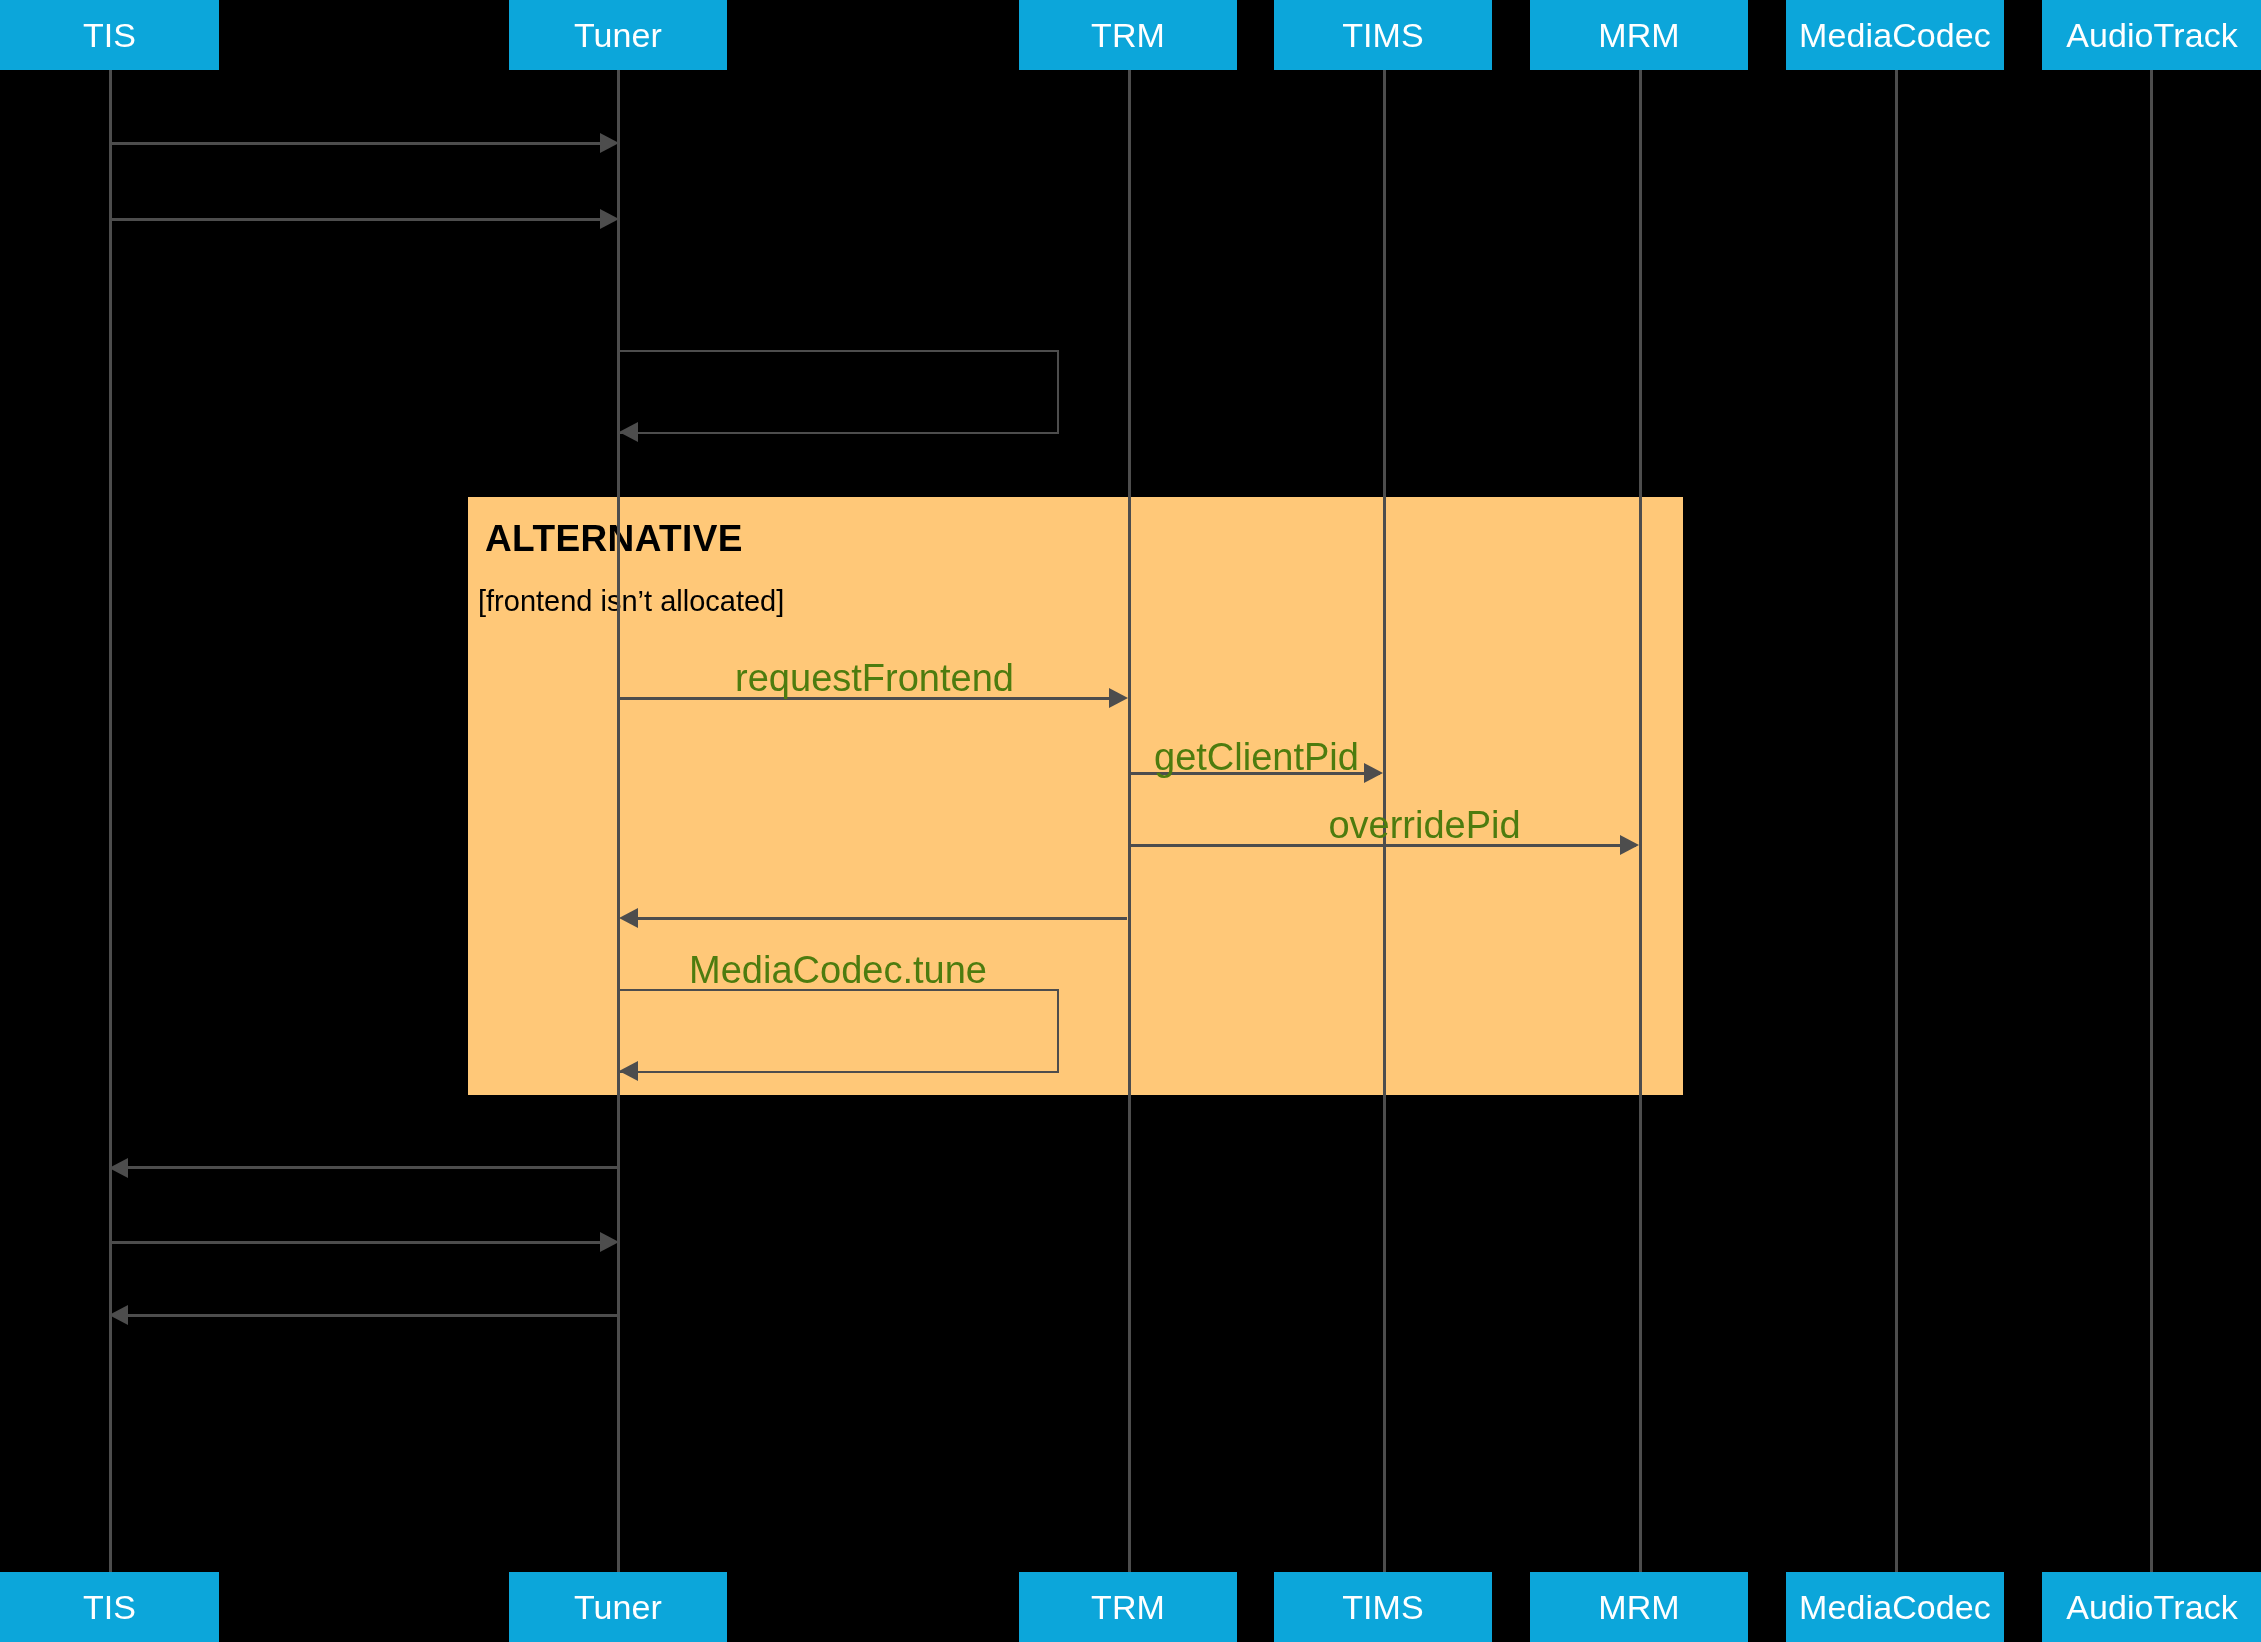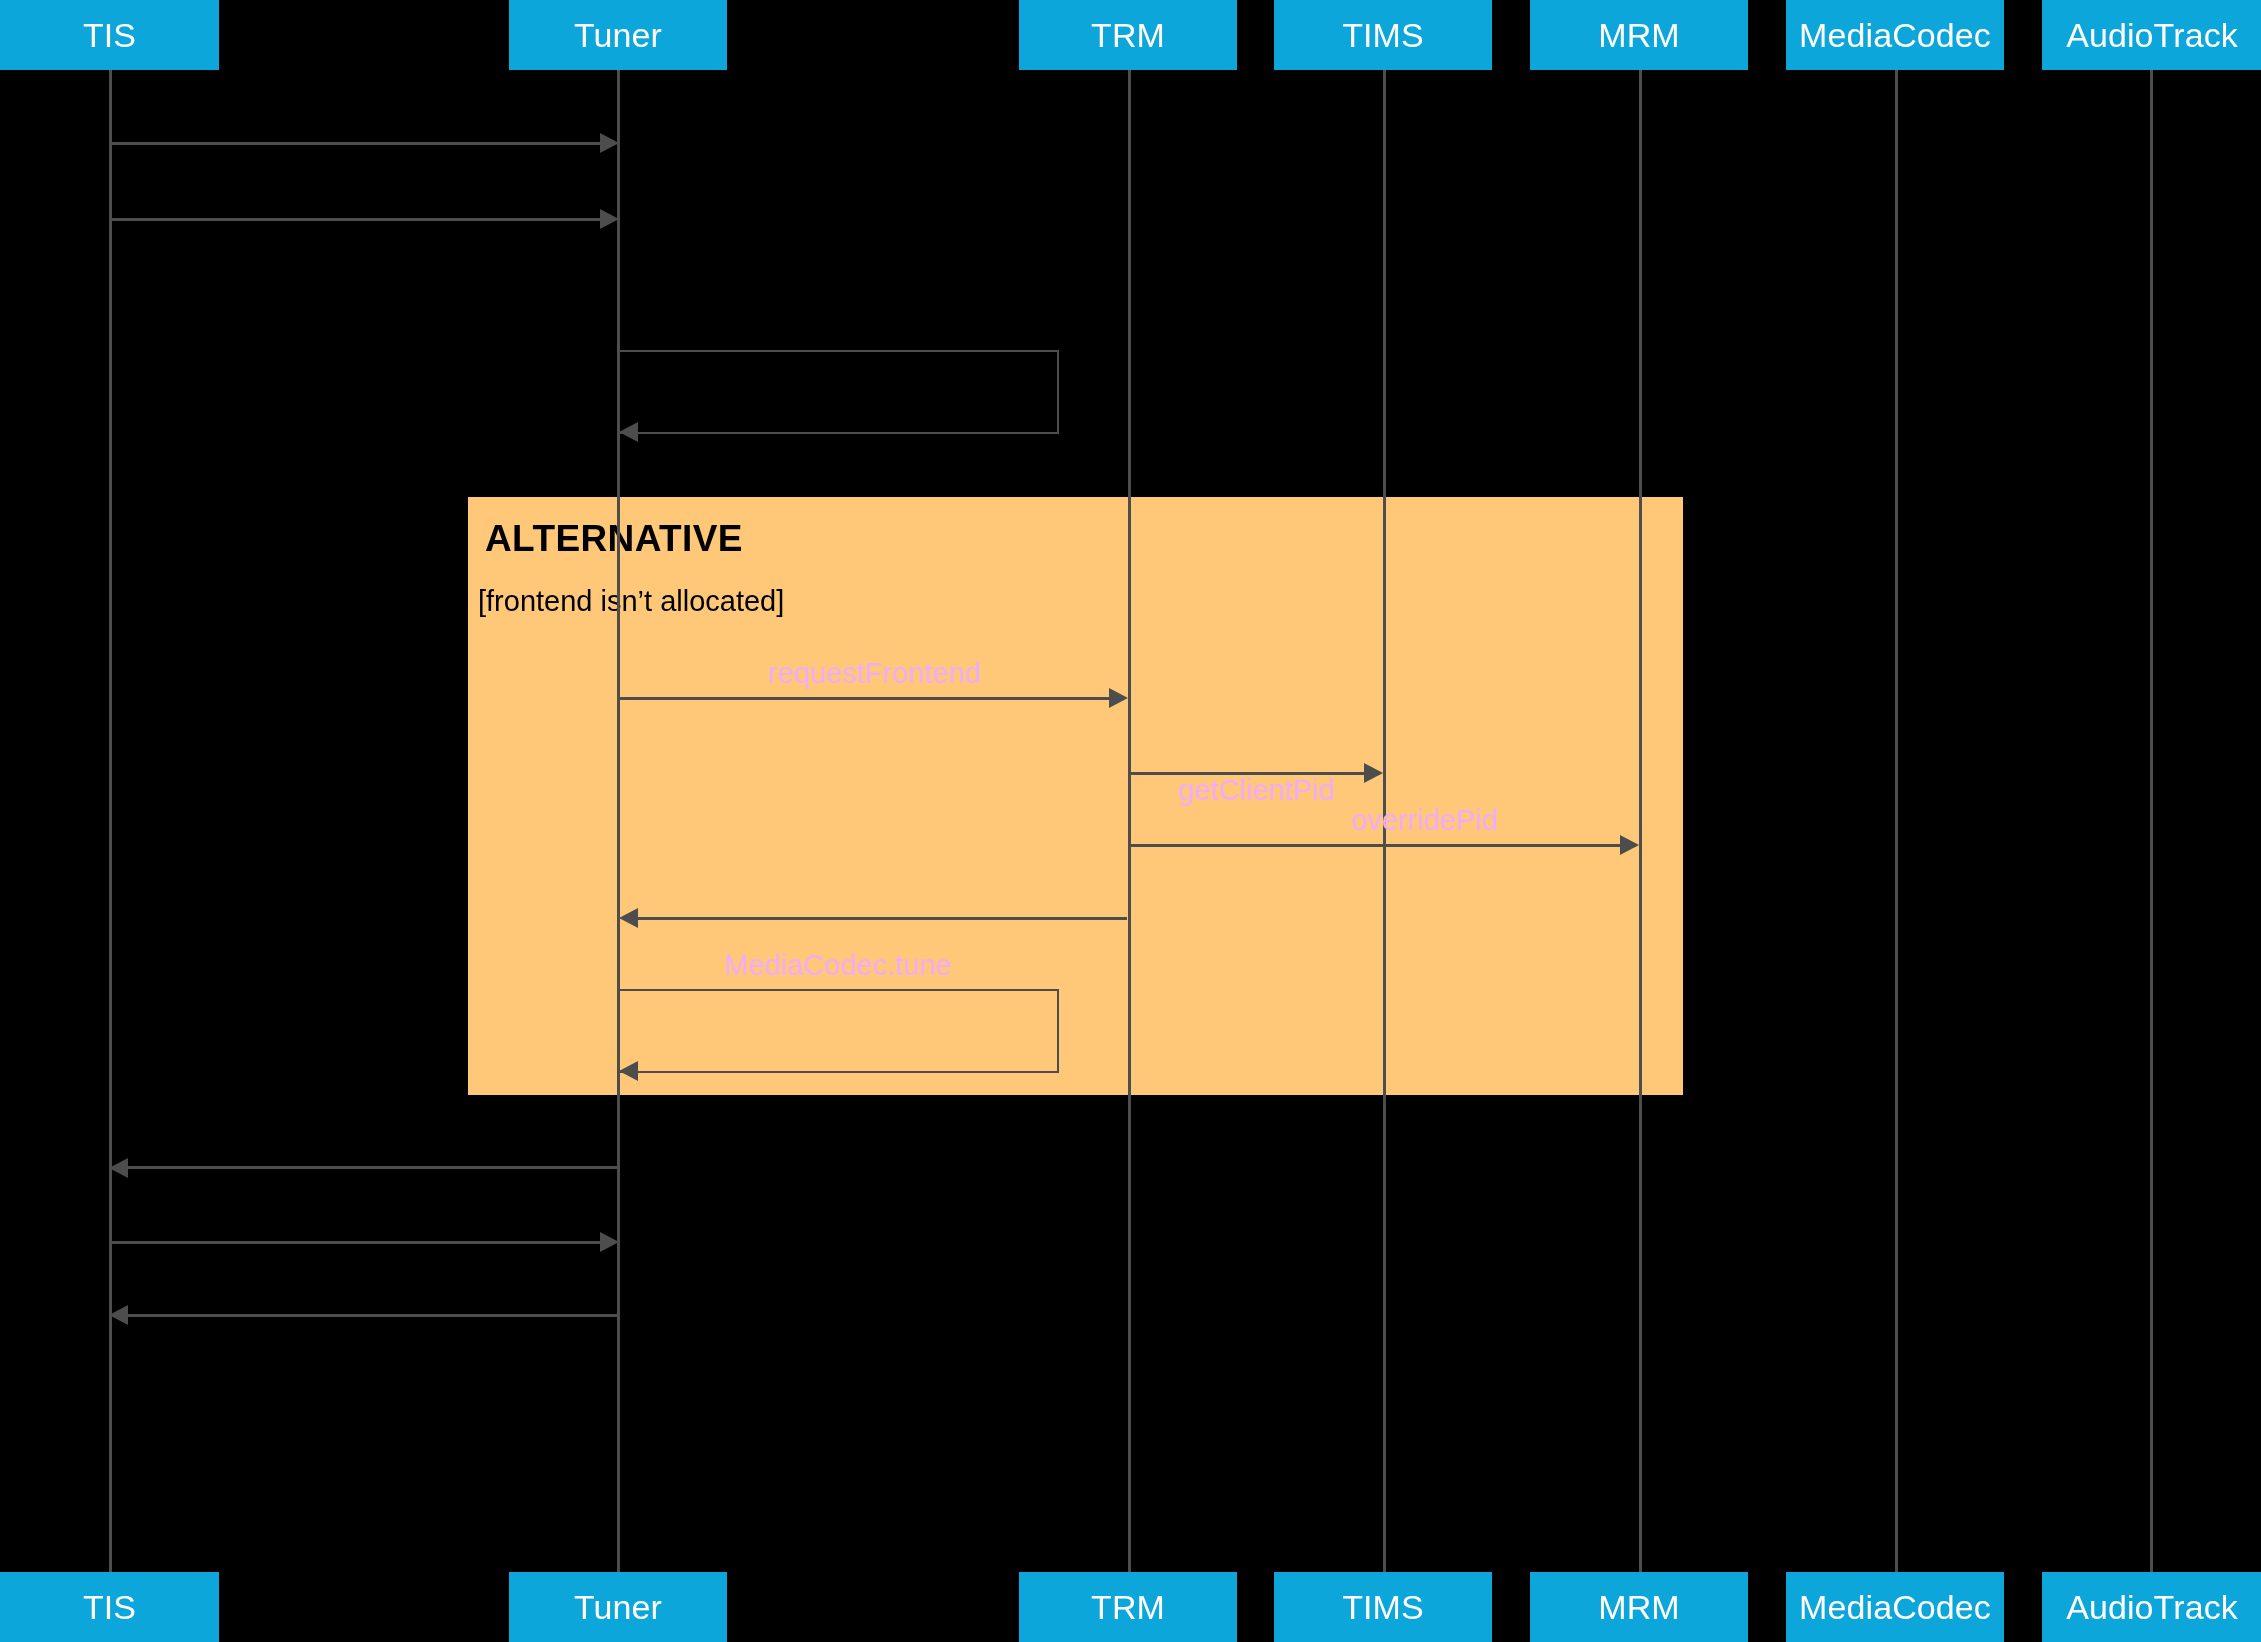--- a/index.html
+++ b/index.html
@@ -20,21 +20,21 @@
   .frag-guard{position:absolute;font-size:29px;color:#000;}
 
   
   .msg{position:absolute;height:2.9px;background:#4d4d4d;}
   .head-r{position:absolute;width:0;height:0;
           border-top:10.2px solid transparent;border-bottom:10.2px solid transparent;
           border-left:19px solid #4d4d4d;}
   .head-l{position:absolute;width:0;height:0;
           border-top:10.2px solid transparent;border-bottom:10.2px solid transparent;
           border-right:19px solid #4d4d4d;}
-  .mlabel{position:absolute;font-size:29px;color:#f0abfc;white-space:nowrap;text-align:center;}
+  .mlabel{position:absolute;font-size:38px;color:#4d7c0f;white-space:nowrap;text-align:center;}
   .mlabel.hidden-lbl{color:#000;}
 
   
   .selfbox{position:absolute;border:2.9px solid #4d4d4d;border-left:none;background:transparent;}
 
   
   .banner{position:absolute;background:#0CA6DA;color:#fff;
           display:flex;align-items:center;justify-content:center;font-size:34px;}
 </style>
 </head>
@@ -93,21 +93,21 @@
   <div class="lifeline" style="left:1128px;top:497px;height:598px;"></div>
   <div class="lifeline" style="left:1383px;top:497px;height:598px;"></div>
   <div class="lifeline" style="left:1639px;top:497px;height:598px;"></div>
 
   <div class="msg" style="left:619px;top:697px;width:505px;"></div>
   <div class="head-r" style="left:1109px;top:688px;"></div>
   <div class="mlabel" style="left:619px;top:657px;width:511px;">requestFrontend</div>
 
   <div class="msg" style="left:1129px;top:772px;width:251px;"></div>
   <div class="head-r" style="left:1364px;top:763px;"></div>
-  <div class="mlabel" style="left:1129px;top:774px;width:255px;">getClientPid</div>
+  <div class="mlabel" style="left:1129px;top:736px;width:255px;">getClientPid</div>
 
   <div class="msg" style="left:1129px;top:844px;width:507px;"></div>
   <div class="head-r" style="left:1620px;top:835px;"></div>
   <div class="mlabel" style="left:1129px;top:804px;width:511px;margin-left:40px;">overridePid</div>
 
   <div class="msg" style="left:638px;top:917px;width:489px;"></div>
   <div class="head-l" style="left:619px;top:908px;"></div>
 
   <div class="selfbox" style="left:619px;top:989px;width:438px;height:80px;"></div>
   <div class="head-l" style="left:619px;top:1061px;"></div>

